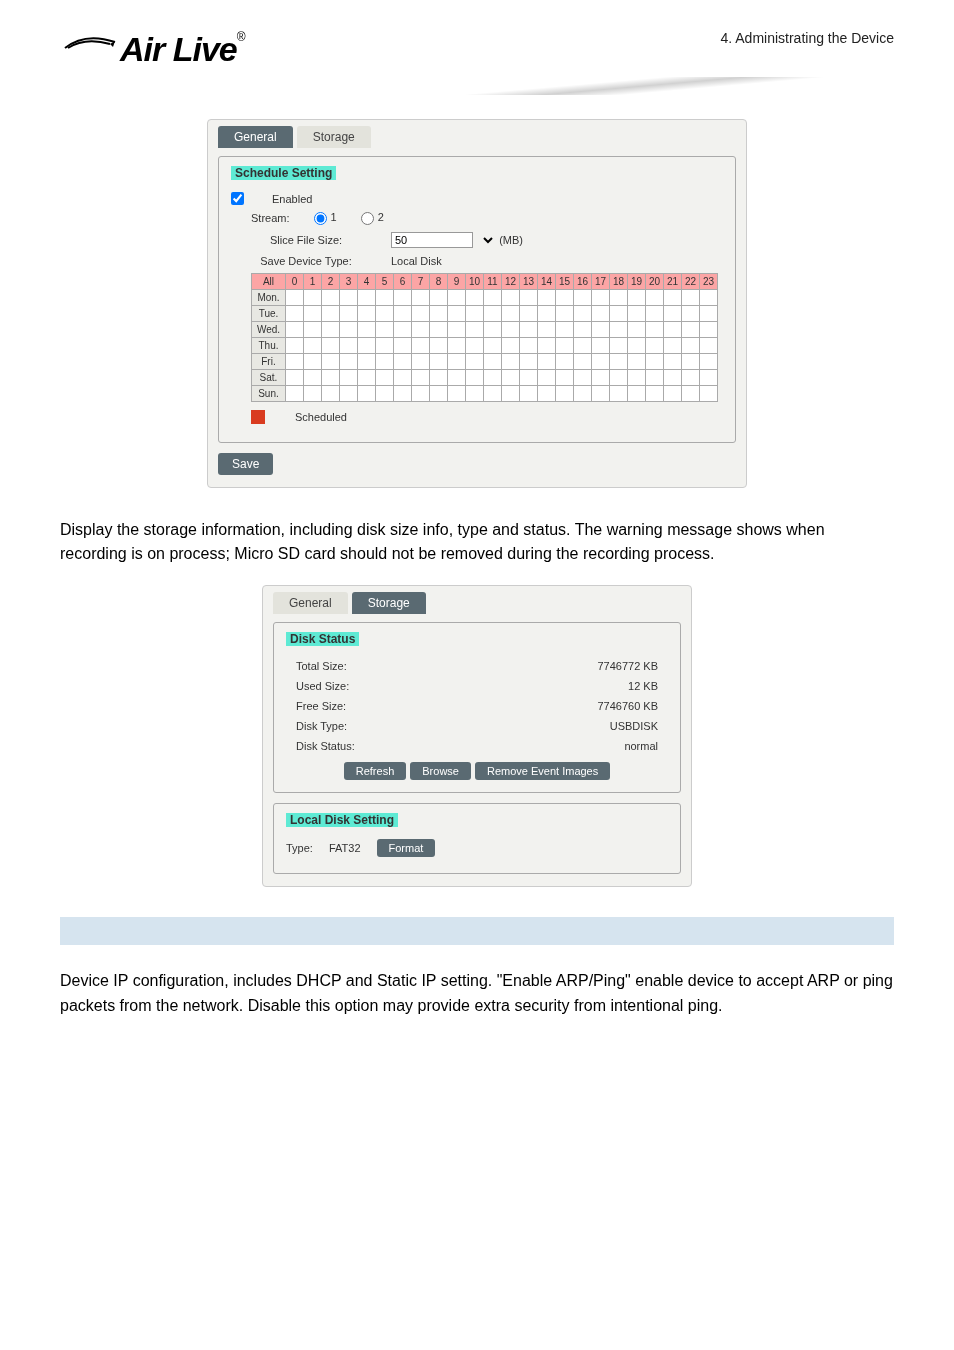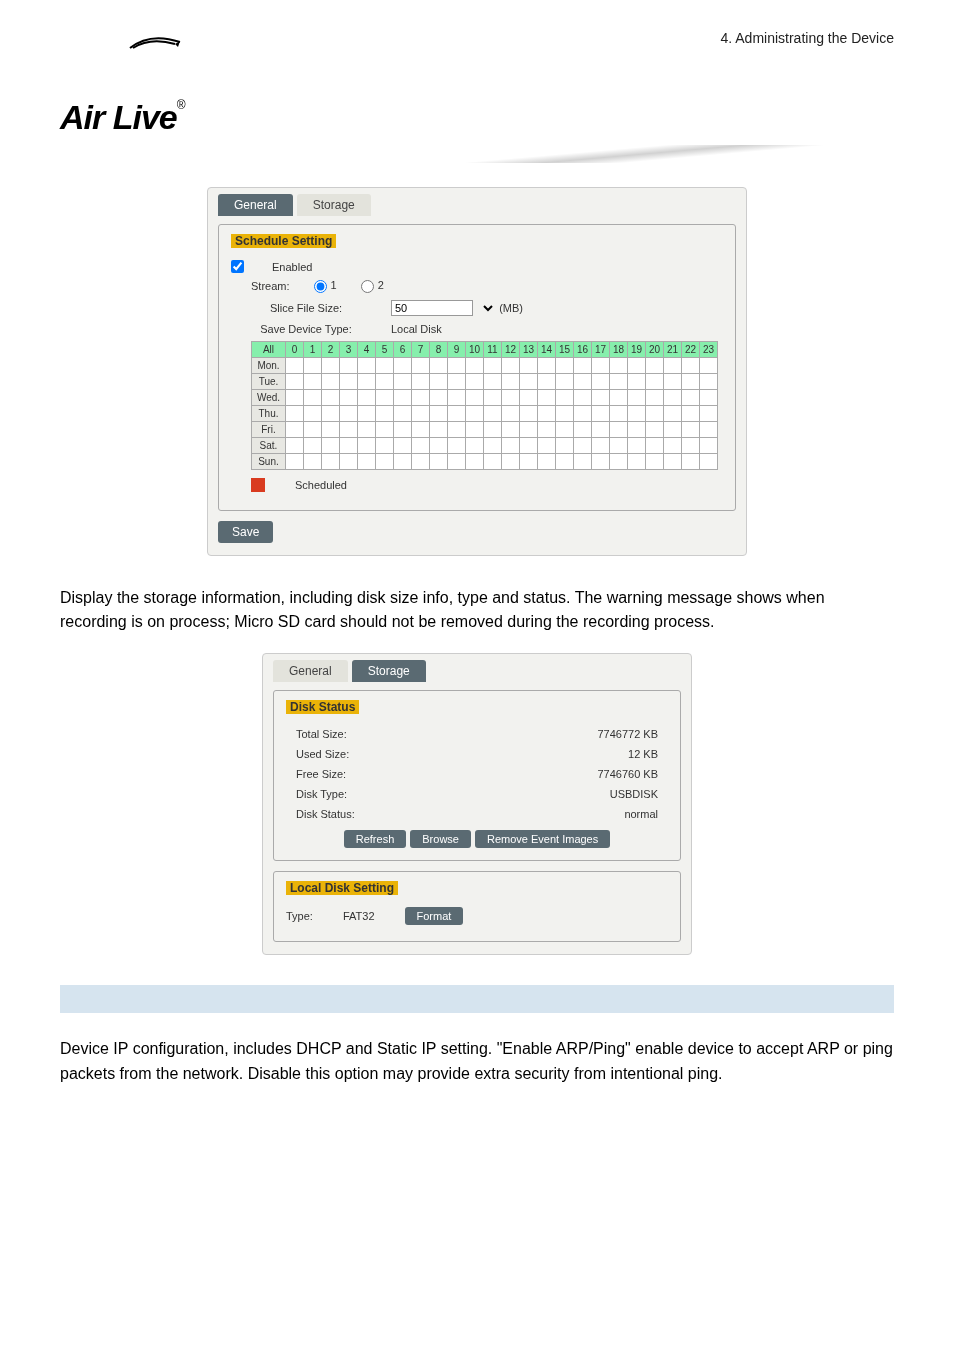--- a/index.html
+++ b/index.html
@@ -1,40 +1,40 @@
 <!DOCTYPE html>
 <html><head>
 <meta charset="utf-8">
 <style>
   * { box-sizing: border-box; margin: 0; padding: 0; }
   body { font-family: Arial, sans-serif; width: 954px; background: #fff; color: #333; }
   .page { padding: 0 60px 40px 60px; }
   .header-row { display: flex; justify-content: space-between; align-items: flex-start; padding: 30px 60px 0 60px; }
-  .logo { display: flex; flex-direction: column; align-items: flex-end; gap: 48px; }
+  .logo { display: flex; flex-direction: row; align-items: flex-start; }
   .logo-text { font-size: 34px; font-weight: 900; font-style: italic; color: #000; letter-spacing: -1px; }
   .logo-text .reg { font-size: 12px; vertical-align: top; font-style: normal; font-weight: normal; }
   .chapter { font-size: 14px; color: #222; }
   .divider-wrap { position: relative; height: 22px; margin: 8px 0 20px 0; }
   .divider-shadow { position: absolute; right: 0; top: 0; width: 65%; height: 18px; background: linear-gradient(175deg, rgba(0,0,0,0) 40%, rgba(0,0,0,0.18) 50%, rgba(0,0,0,0) 60%); }
   .panel-outer { background: #f2f2ef; border: 1px solid #ccc; border-radius: 4px; padding: 6px 10px 12px 10px; margin: 0 auto 30px auto; width: 540px; font-size: 11px; color: #333; }
   .tabs { display: flex; gap: 4px; margin-bottom: 8px; }
   .tab { padding: 4px 16px; font-size: 12px; border-radius: 3px 3px 0 0; cursor: pointer; text-align: center; }
   .tab.active { background: #5a6a72; color: #fff; }
   .tab.inactive { background: #e3e3dc; color: #444; }
   .fieldset { border: 1px solid #aaa; border-radius: 3px; padding: 10px 12px 12px 12px; margin-top: 4px; }
-  .legend { font-weight: bold; font-size: 12px; background: #eab308; padding: 0 4px; margin-top: -17px; display: inline-block; margin-bottom: 6px; }
+  .legend { font-weight: bold; font-size: 12px; background: #5eead4; padding: 0 4px; margin-top: -17px; display: inline-block; margin-bottom: 6px; }
   .row { display: flex; align-items: center; margin: 6px 0; gap: 24px; }
   .row.lab { gap: 30px; }
   .label-col { min-width: 110px; text-align: center; }
   input[type=checkbox], input[type=radio] { margin-right: 4px; vertical-align: middle; }
   input.txt { width: 82px; border: 1px solid #999; padding: 1px 3px; font-size: 11px; }
   select { border: 1px solid #999; font-size: 11px; height: 18px; }
   .sched-table { border-collapse: collapse; margin-top: 6px; font-size: 10px; }
   .sched-table td, .sched-table th { border: 1px solid #aaa; width: 18px; height: 16px; text-align: center; background: #fff; }
-  .sched-table th { background: #86efac; font-weight: normal; }
+  .sched-table th { background: #fca5a5; font-weight: normal; }
   .sched-table td.daylabel { width: 34px; background: #e8e8e3; }
   .legend-sq { width: 14px; height: 14px; background: #d93b1f; display: inline-block; margin-right: 6px; vertical-align: middle; }
   .btn { background: #5a6a72; color: #fff; border: none; padding: 4px 14px; font-size: 12px; border-radius: 3px; cursor: pointer; }
   .body-text { font-size: 16px; line-height: 1.55; color: #000; margin: 18px 0; }
   .panel-outer.storage { width: 430px; }
   .disk-row { display: flex; justify-content: space-between; margin: 8px 10px; font-size: 11px; text-align: right; }
   .disk-btns { display: flex; gap: 4px; justify-content: center; margin-top: 10px; }
   .btn.dark { background: #5a6a72; color: #fff; padding: 3px 12px; font-size: 11px; }
   .ldset { border: 1px solid #aaa; border-radius: 3px; padding: 10px 12px; margin-top: 10px; }
   .section-bar { background: #d6e4ef; height: 28px; margin: 24px 0; width: 100%; }
@@ -358,21 +358,21 @@
           <span>normal</span>
         </div>
       <div class="disk-btns">
         <button class="btn dark">Refresh</button>
         <button class="btn dark">Browse</button>
         <button class="btn dark">Remove Event Images</button>
       </div>
     </div>
     <div class="ldset">
       <div class="legend">Local Disk Setting</div>
-      <div class="row" style="gap:30px;">
+      <div class="row" style="gap:16px;">
         <span>Type:</span>
         <span>FAT32</span>
         <button class="btn dark">Format</button>
       </div>
     </div>
   </div>
 
   <div class="section-bar"></div>
 
   <p class="body-text">Device IP configuration, includes DHCP and Static IP setting.    "Enable ARP/Ping" enable device to accept ARP or ping packets from the network.    Disable this option may provide extra security from intentional ping.</p>

